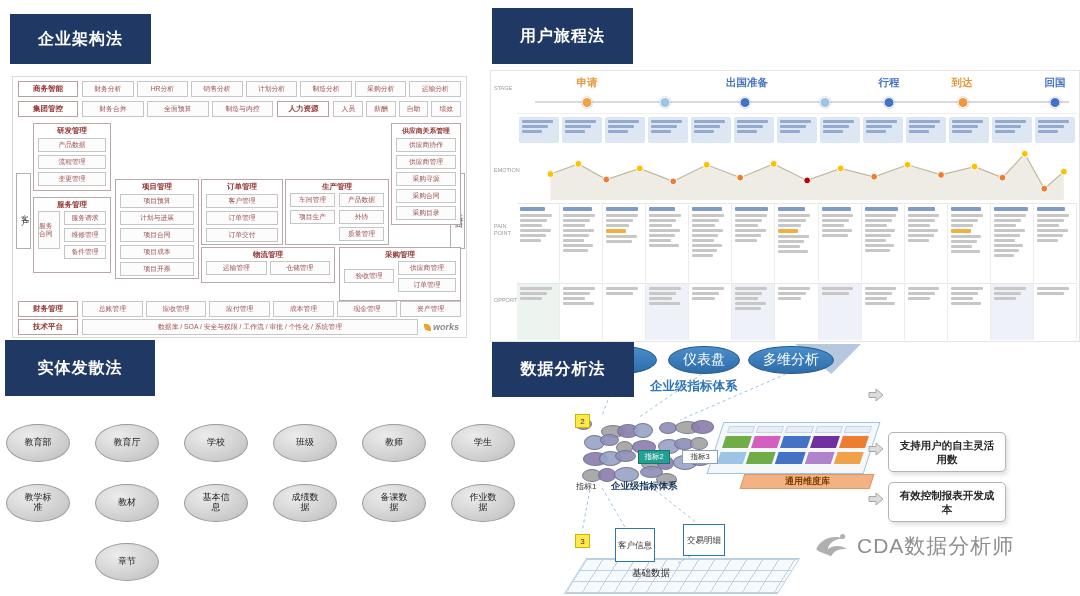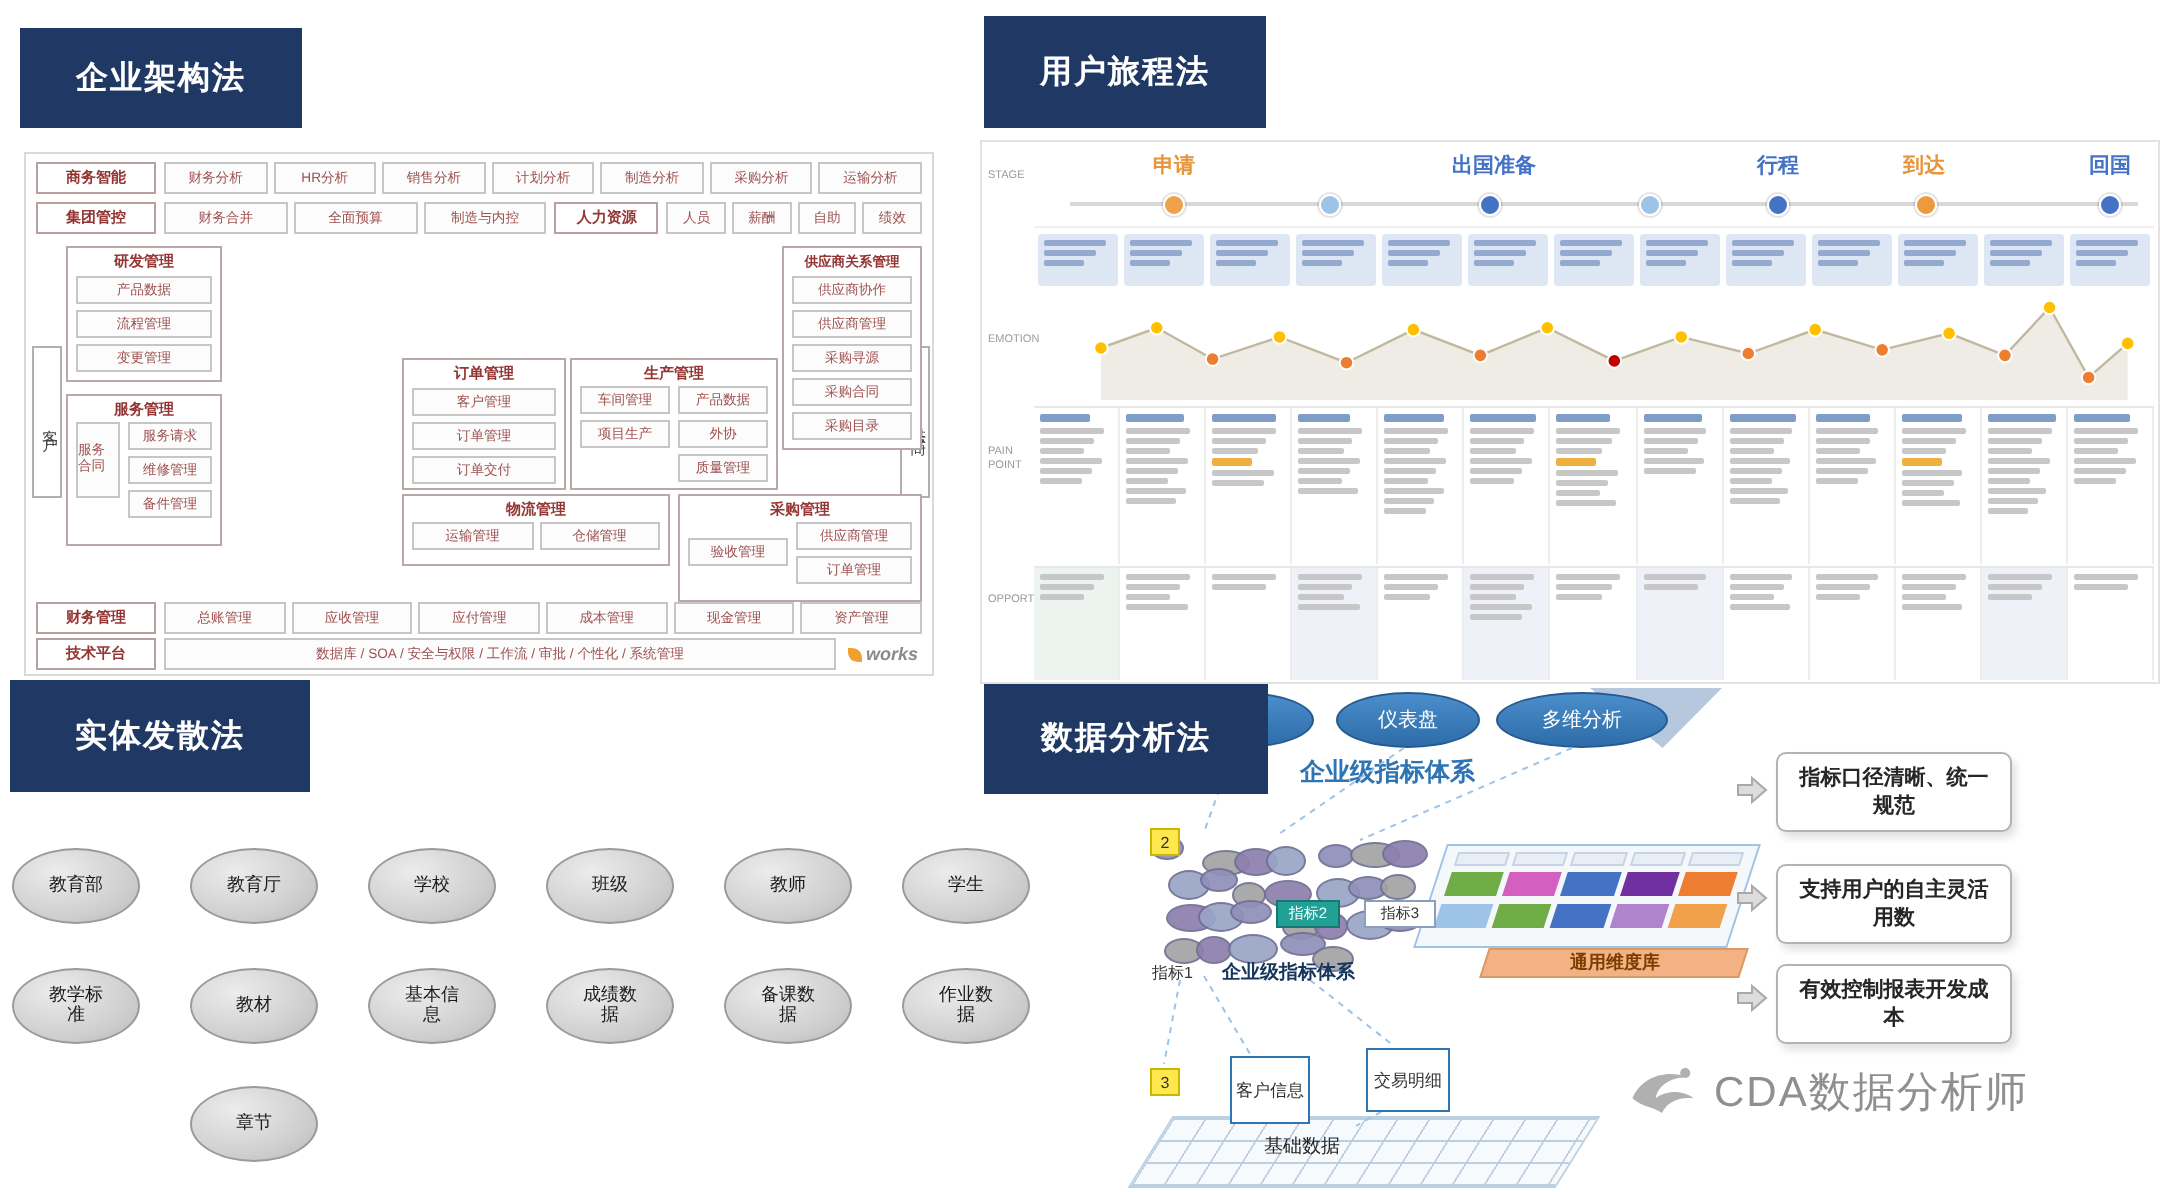--- a/index.html
+++ b/index.html
@@ -54,21 +54,21 @@
   
   .erow{position:absolute;display:flex;gap:25px}
   .ellipse{flex:0 0 64px;width:64px;height:38px;border-radius:50%;border:1px solid #9a9a9a;
            background:radial-gradient(ellipse at 35% 30%,#ececec,#cecece 65%,#b8b8b8);
            display:flex;align-items:center;justify-content:center;text-align:center;
            font-size:9px;color:#1a1a1a;line-height:1.1;padding:0 8px;box-sizing:border-box;white-space:normal}
   .tight{padding:0 15px}
 
   
   #analysis{position:absolute;left:490px;top:340px;width:590px;height:256px}
-  .app-ellipse{position:absolute;top:6px;height:26px;border-radius:50%;color:#fff;font-size:10px;
+  .app-ellipse{position:absolute;top:6px;height:26px;border-radius:50%;color:#fff;font-size:14px;
                display:flex;align-items:center;justify-content:center;
                background:linear-gradient(#4a8ecb,#2d6ca8);border:1px solid #245a90;z-index:3}
   #tri{position:absolute;left:305px;top:4px;width:66px;height:30px;background:#b6c8dd;
        clip-path:polygon(0 0,100% 0,55% 100%);z-index:2}
   #caption{position:absolute;left:160px;top:38px;font-size:12.5px;font-weight:bold;color:#2e75b6;z-index:3}
   #cluster{position:absolute;left:85px;top:78px;width:145px;height:70px;z-index:3}
   .cl-e{position:absolute;border-radius:50%;opacity:.92;border:1px solid #6f6f94}
   .badge{position:absolute;width:13px;height:12px;background:#ffe84d;border:1px solid #c9b800;font-size:8px;
          display:flex;align-items:center;justify-content:center;color:#333;z-index:6}
   .indbox{position:absolute;height:12px;font-size:7.5px;display:flex;align-items:center;justify-content:center;z-index:6}
@@ -159,20 +159,30 @@
       <div class="cell" style="width:20px;height:36px;white-space:normal;line-height:1.25">服务合同</div>
       <div class="vlist" style="flex:1">
           <div class="cell">服务请求</div>
           <div class="cell">维修管理</div>
           <div class="cell">备件管理</div>
         </div>
     </div>
   </div>
 
 
+  <div class="grp" style="left:102px;top:102px;width:82px;height:98px">
+    <div class="grp-h">项目管理</div>
+    <div class="vlist">
+        <div class="cell">项目预算</div>
+        <div class="cell">计划与进展</div>
+        <div class="cell">项目合同</div>
+        <div class="cell">项目成本</div>
+        <div class="cell">项目开票</div>
+      </div>
+  </div>
 
   <div class="grp" style="left:188px;top:102px;width:80px;height:64px">
     <div class="grp-h">订单管理</div>
     <div class="vlist">
         <div class="cell">客户管理</div>
         <div class="cell">订单管理</div>
         <div class="cell">订单交付</div>
       </div>
   </div>
 
@@ -668,21 +678,20 @@
   <div class="barrow" style="top:102px">
     <svg viewBox="0 0 16 14">
         <path d="M1 4.5h7V1l7 6-7 6V9.5H1z" fill="#dcdcdc" stroke="#a8a8a8" stroke-width="1"></path>
       </svg>
   </div>
   <div class="barrow" style="top:152px">
     <svg viewBox="0 0 16 14">
         <path d="M1 4.5h7V1l7 6-7 6V9.5H1z" fill="#dcdcdc" stroke="#a8a8a8" stroke-width="1"></path>
       </svg>
   </div>
-  <div class="benefit" style="top:36px">指标口径清晰、统一规范</div>
   <div class="benefit" style="top:92px">支持用户的自主灵活用数</div>
   <div class="benefit" style="top:142px">有效控制报表开发成本</div>
 
   <div class="bluebox" id="bb1">客户信息</div>
   <div class="bluebox" id="bb2">交易明细</div>
   <div id="basegrid"></div>
   <div id="baselab">基础数据</div>
 </div>
 
 <div id="watermark">

